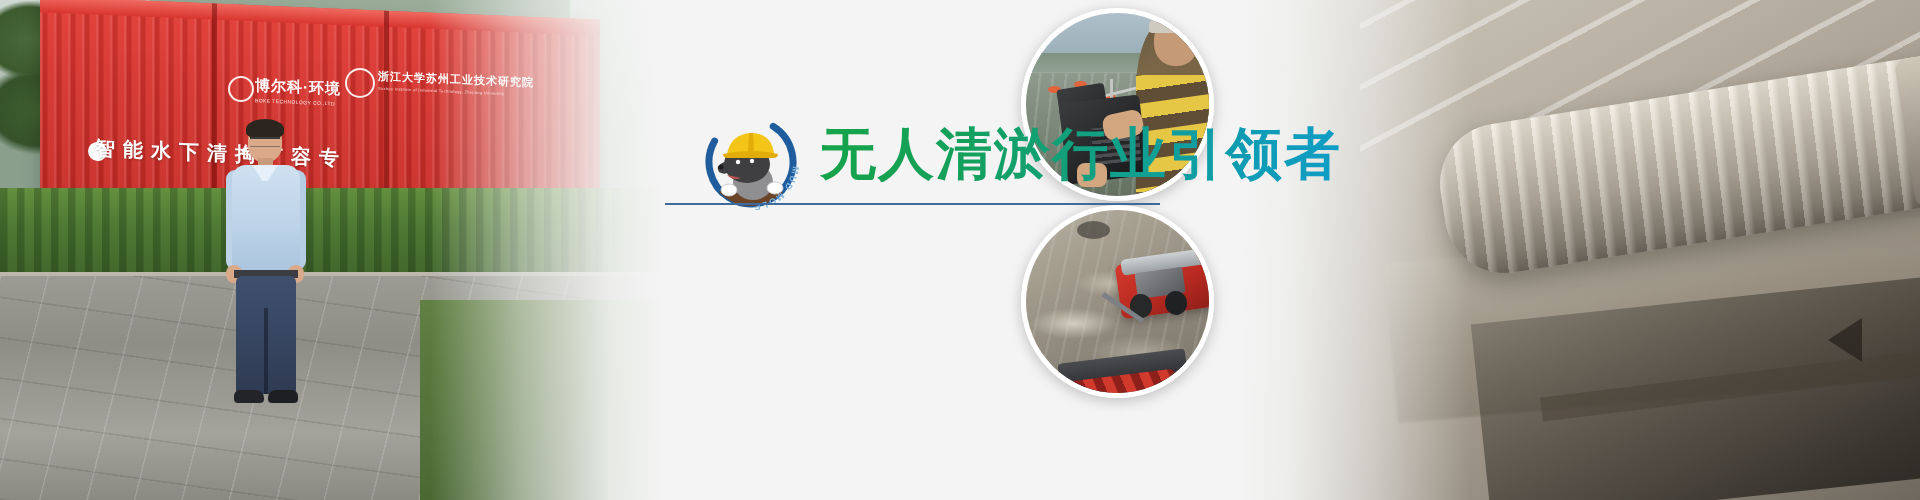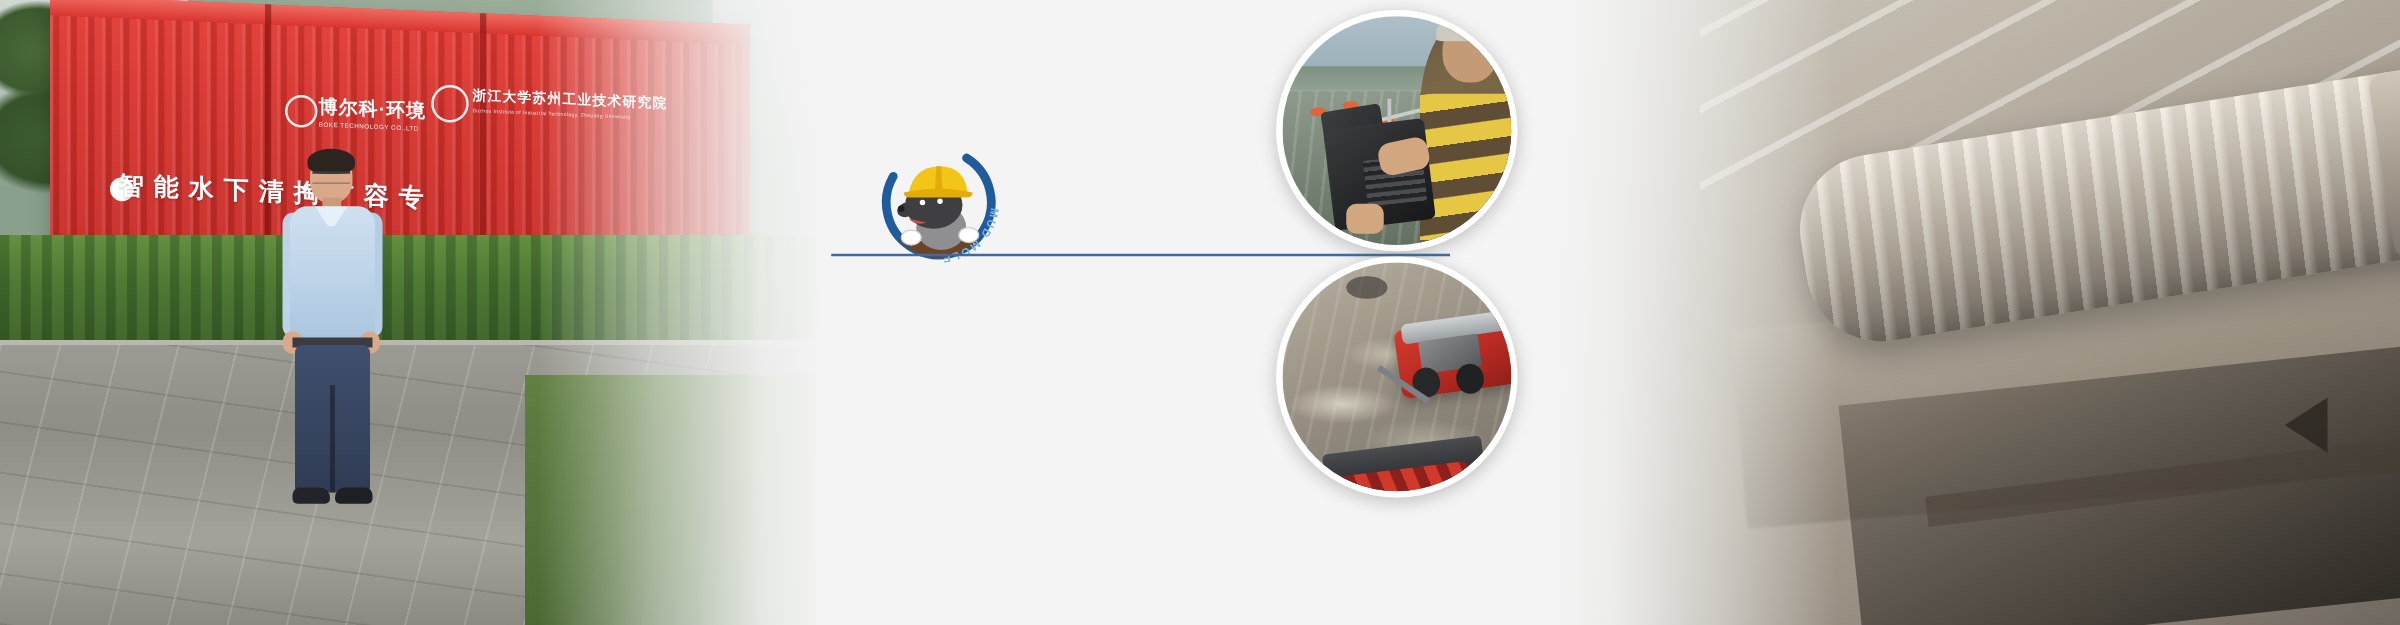--- a/index.html
+++ b/index.html
@@ -328,16 +328,17 @@
 
         <ellipse cx="32" cy="82" rx="8" ry="6" fill="#ffffff" stroke="#cfcfcf" stroke-width="1"></ellipse>
         <ellipse cx="78" cy="80" rx="8" ry="6" fill="#ffffff" stroke="#cfcfcf" stroke-width="1"></ellipse>
 
         <text font-size="9" font-weight="700" fill="#7fb3dd" letter-spacing="1.4" font-family="Liberation Sans, sans-serif">
           <textPath href="#arcpath" startOffset="6%">MUD MOLE</textPath>
         </text>
       </svg>
     </div>
 
+    <div class="headline">无人清淤行业引领者</div>
     <div class="divider"></div>
   </div>
 
 </div>
 
 </body></html>

